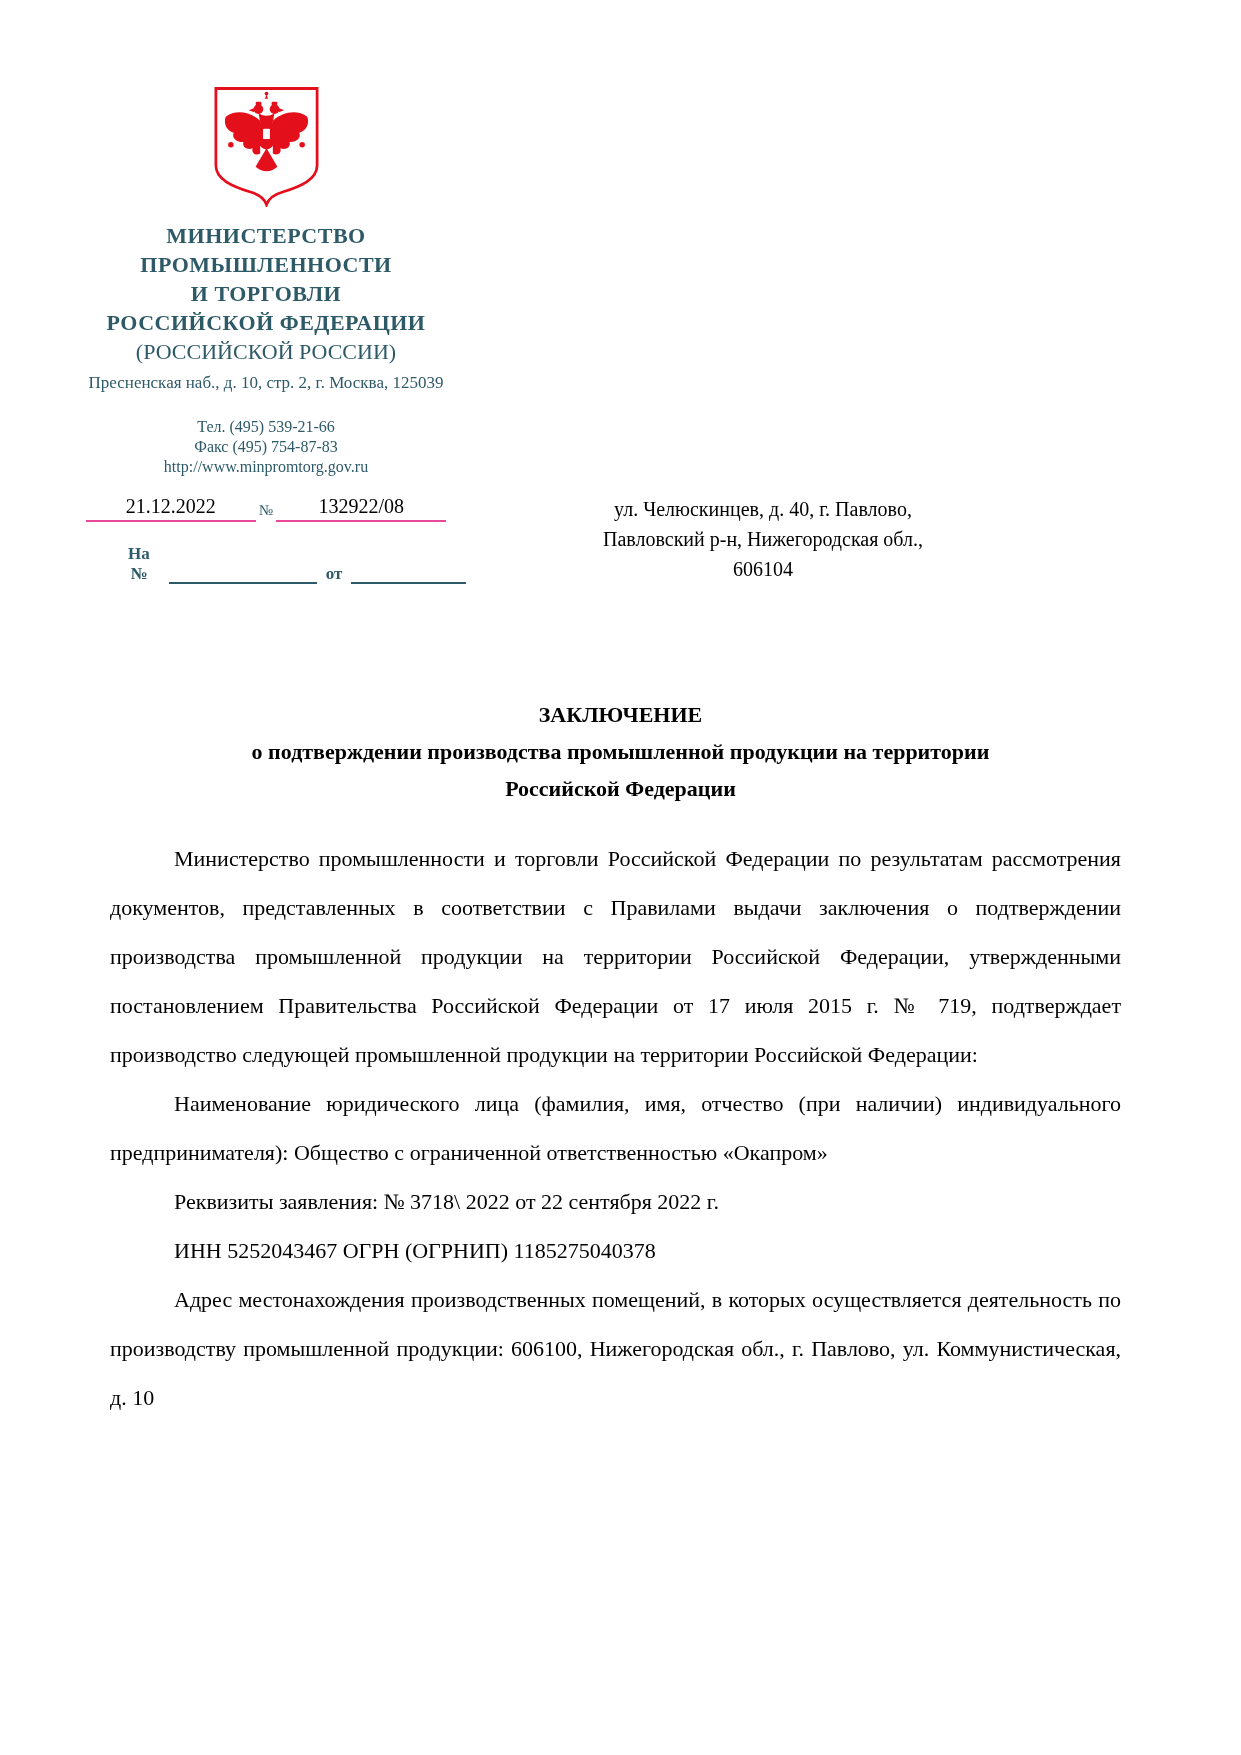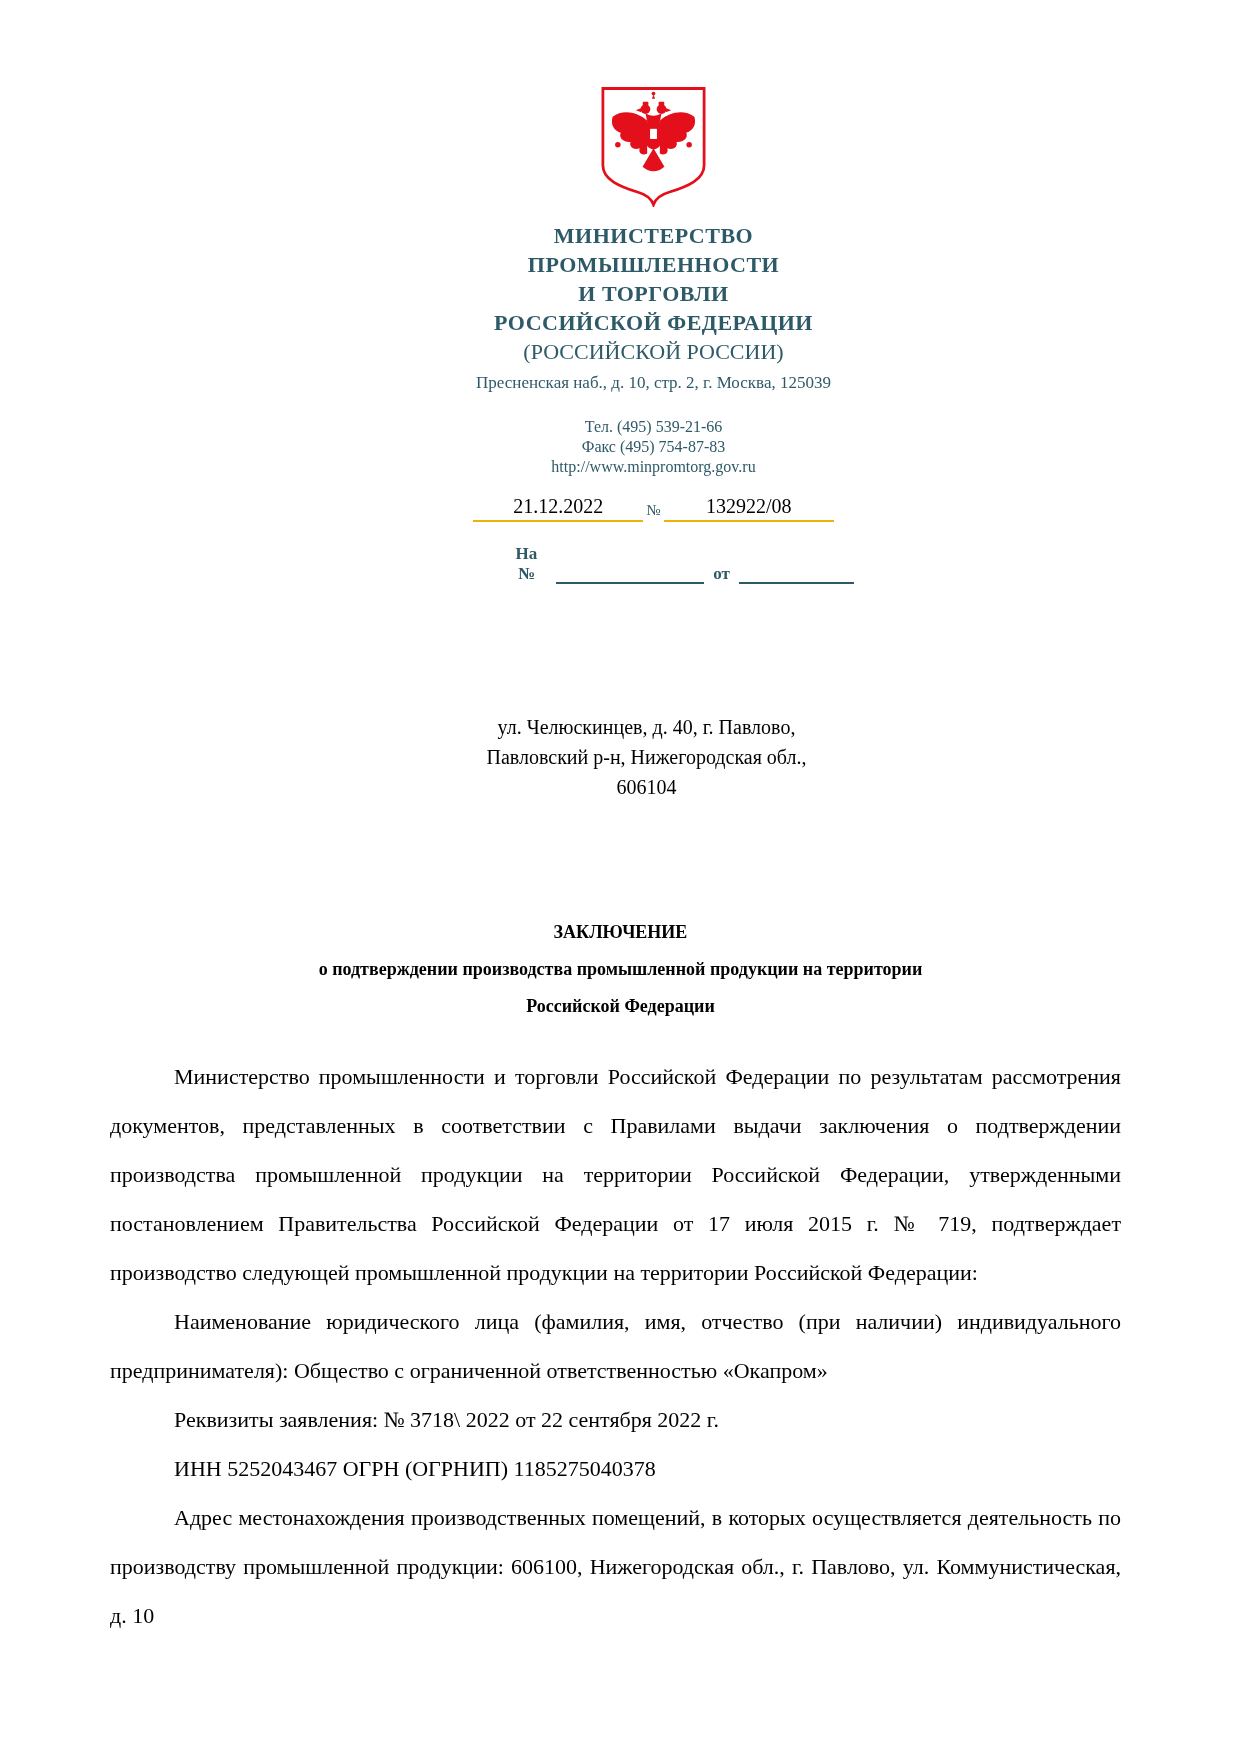--- a/index.html
+++ b/index.html
@@ -2,39 +2,39 @@
 <html><head>
 <meta charset="utf-8">
 <style>
   html,body { margin:0; padding:0; background:#888; }
   .page {
     width:1241px; height:1755px; background:#ffffff; margin:0 auto;
     position:relative; box-sizing:border-box; padding-top:85px;
     font-family:"Liberation Serif","DejaVu Serif",serif; color:#000;
     overflow:hidden;
   }
-  .letterhead { display:flex; align-items:center;flex-direction:column; }
+  .letterhead { display:flex; align-items:flex-end; }
   .lh-left { width:400px; margin-left:66px; text-align:center; color:#2e5a68; }
   .emblem { margin:0 auto 14px auto; width:115px; height:122px; }
   .ministry-name { font-weight:bold; font-size:22px; line-height:29px; letter-spacing:0.5px; }
   .ministry-short { font-size:22px; line-height:29px; }
   .ministry-address { font-size:17px; line-height:20px; margin-top:7px; }
   .ministry-contact { font-size:16px; line-height:20px; }
   .contacts { margin-top:24px; }
   .date-row { margin-top:18px; display:flex; justify-content:center; align-items:flex-end; font-size:20px; color:#000; }
-  .date-field { border-bottom:2px solid #eab308; padding:0 10px 2px 10px; min-width:150px; text-align:center; }
+  .date-field { border-bottom:2px solid #ec4899; padding:0 10px 2px 10px; min-width:150px; text-align:center; }
   .num-sign { color:#2e5a68; font-size:15px; margin:0 3px; padding-bottom:3px; }
   .ref-row { margin-top:22px; display:flex; align-items:flex-end; font-size:17px; color:#2e5a68; padding-left:52px;font-weight:bold; }
   .blank { display:inline-block; border-bottom:2px solid #2e5a68; height:17px; }
   .blank1 { width:152px; margin:0 9px; }
   .blank2 { width:118px; margin-left:9px; }
   .lh-right { width:490px; margin-left:52px; margin-top:128px; text-align:center; font-size:20px; color:#000; }
   .recipient-name { line-height:26px; margin-bottom:29px; }
   .recipient-address div { line-height:30px;font-family:Liberation Serif, serif; }
-  .title-block { margin-top:112px; text-align:center; font-weight:bold; font-size:18px; line-height:37px; }
+  .title-block { margin-top:112px; text-align:center; font-weight:bold; font-size:22px; line-height:37px; }
   .body-text { margin:27px 120px 0 110px; font-size:22px; line-height:49px; text-align:justify; }
   .body-text p { margin:0; text-indent:64px; }
 </style>
 </head>
 <body>
 
 <div class="page">
 
   <div class="letterhead">
 

